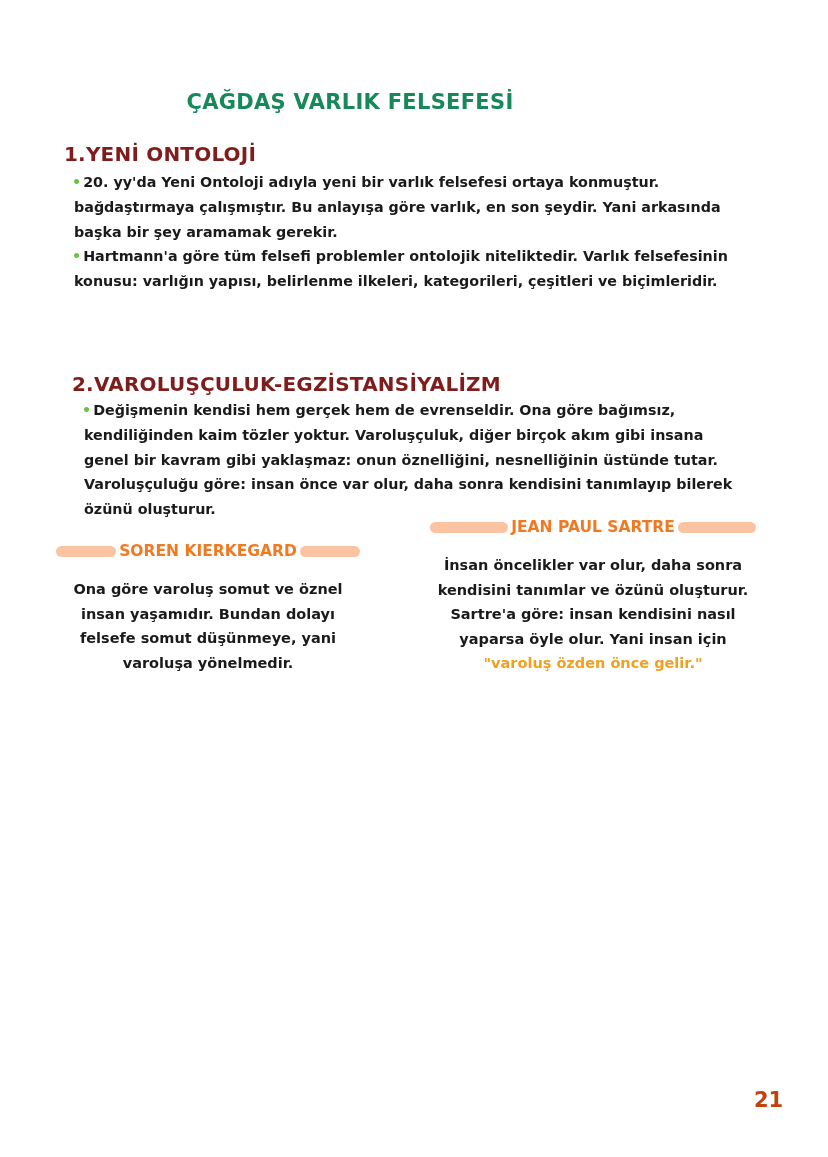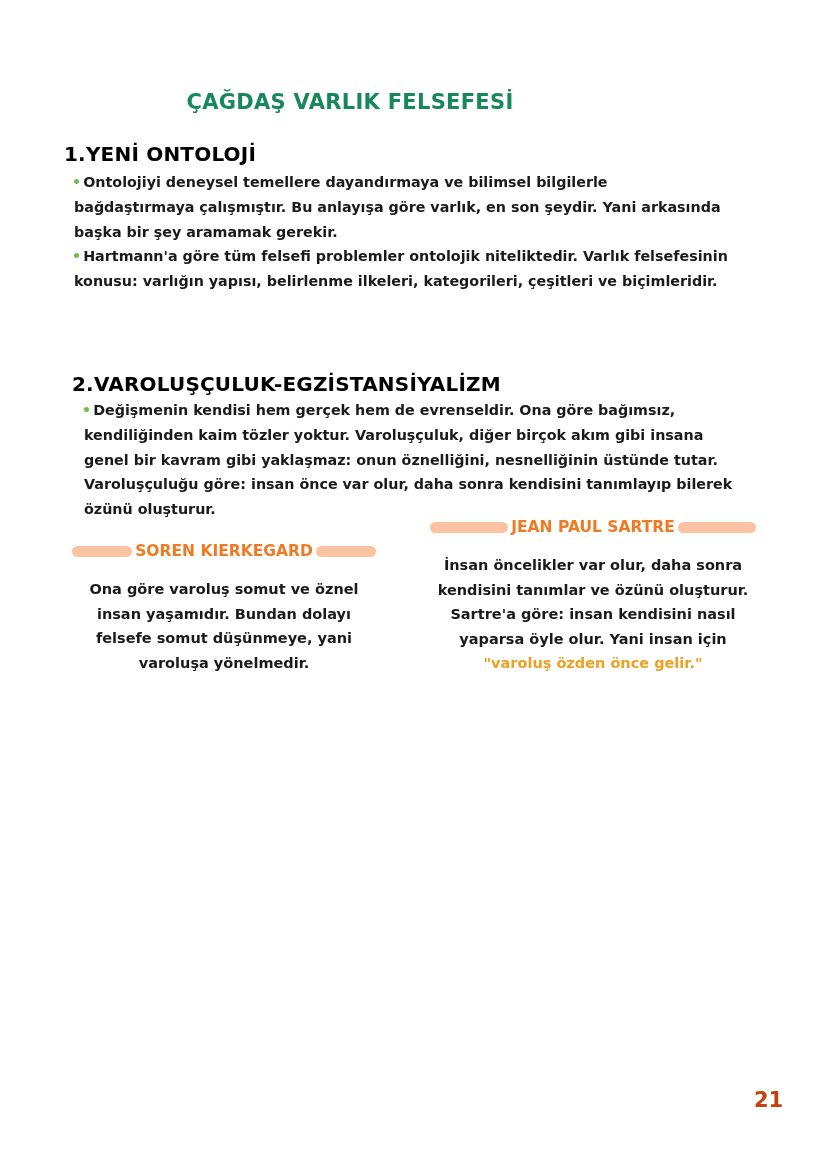--- a/index.html
+++ b/index.html
@@ -23,21 +23,21 @@
       text-align: center;
       font-size: 21px;
       font-weight: bold;
       color: #17885a;
       letter-spacing: 0.3px;
     }
     .section-heading {
       position: absolute;
       font-size: 20px;
       font-weight: bold;
-      color: #000000;
+      color: #7f1d1d;
       letter-spacing: 0.2px;
       white-space: nowrap;
     }
     #h1 { top: 142px; left: 64px; }
     #h2 { top: 372px; left: 72px; }
     .para {
       position: absolute;
       font-size: 14.3px;
       font-weight: bold;
       line-height: 24.8px;
@@ -50,21 +50,21 @@
       margin-right: 2px;
     }
     #s1 { top: 170px; left: 72px; }
     #s2 { top: 398px; left: 82px; }
     .line { display: block; }
 
     .card {
       position: absolute;
       text-align: center;
     }
-    #card-left { top: 540px; left: 72px; width: 304px; }
+    #card-left { top: 540px; left: 56px; width: 304px; }
     #card-right { top: 516px; left: 430px; width: 326px; }
 
     .card-header {
       position: relative;
       height: 22px;
       display: flex;
       align-items: center;
       justify-content: center;
     }
     .bar {
@@ -100,21 +100,21 @@
       font-family: "DejaVu Sans", sans-serif;
     }
   </style>
 </head>
 <body>
 
 <div class="page-title">ÇAĞDAŞ VARLIK FELSEFESİ</div>
 
 <div class="section-heading" id="h1">1.YENİ ONTOLOJİ</div>
 <div class="para" id="s1">
-  <span class="line"><span class="bullet">•</span><span>Ontolojiyi deneysel temellere dayandırmaya ve bilimsel bilgilerle</span></span>
+  <span class="line"><span class="bullet">•</span><span>20. yy'da Yeni Ontoloji adıyla yeni bir varlık felsefesi ortaya konmuştur.</span></span>
   <span class="line"><span class="bullet"></span><span>bağdaştırmaya çalışmıştır. Bu anlayışa göre varlık, en son şeydir. Yani arkasında</span></span>
   <span class="line"><span class="bullet"></span><span>başka bir şey aramamak gerekir.</span></span>
   <span class="line"><span class="bullet">•</span><span>Hartmann'a göre tüm felsefi problemler ontolojik niteliktedir. Varlık felsefesinin</span></span>
   <span class="line"><span class="bullet"></span><span>konusu: varlığın yapısı, belirlenme ilkeleri, kategorileri, çeşitleri ve biçimleridir.</span></span>
 </div>
 
 <div class="section-heading" id="h2">2.VAROLUŞÇULUK-EGZİSTANSİYALİZM</div>
 <div class="para" id="s2">
   <span class="line"><span class="bullet">•</span><span>Değişmenin kendisi hem gerçek hem de evrenseldir. Ona göre bağımsız,</span></span>
   <span class="line"><span class="bullet"></span><span>kendiliğinden kaim tözler yoktur. Varoluşçuluk, diğer birçok akım gibi insana</span></span>

